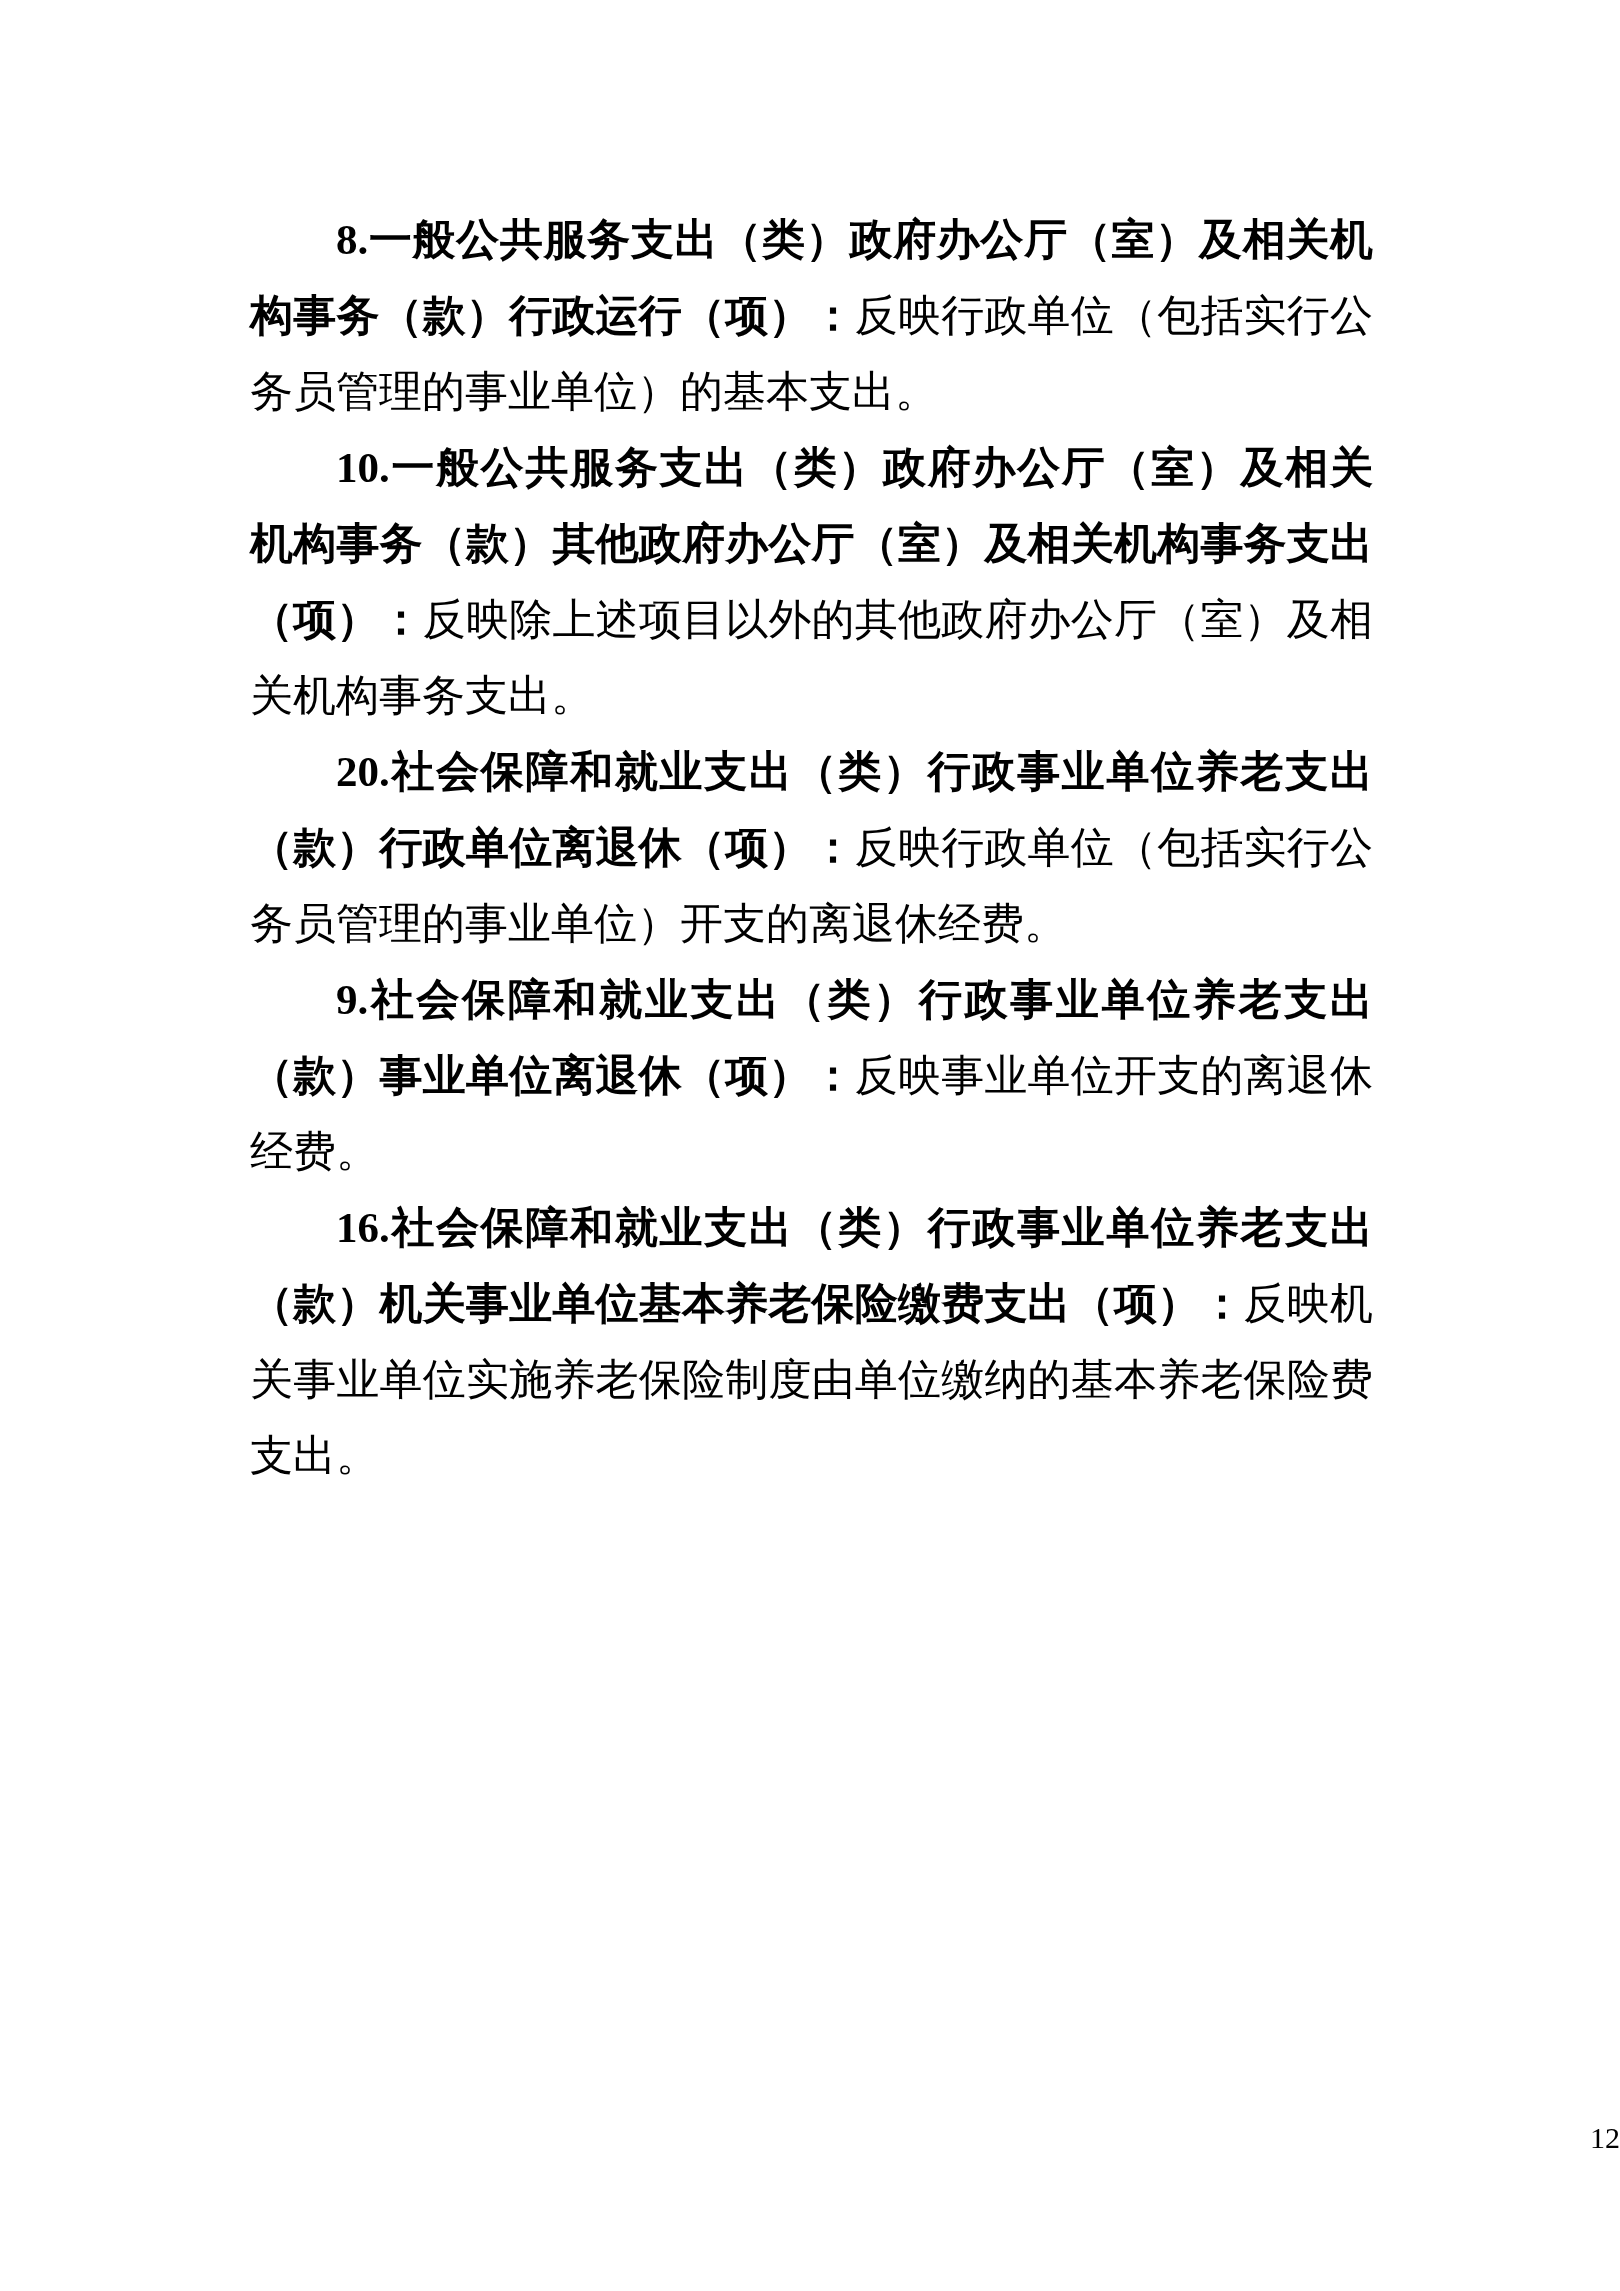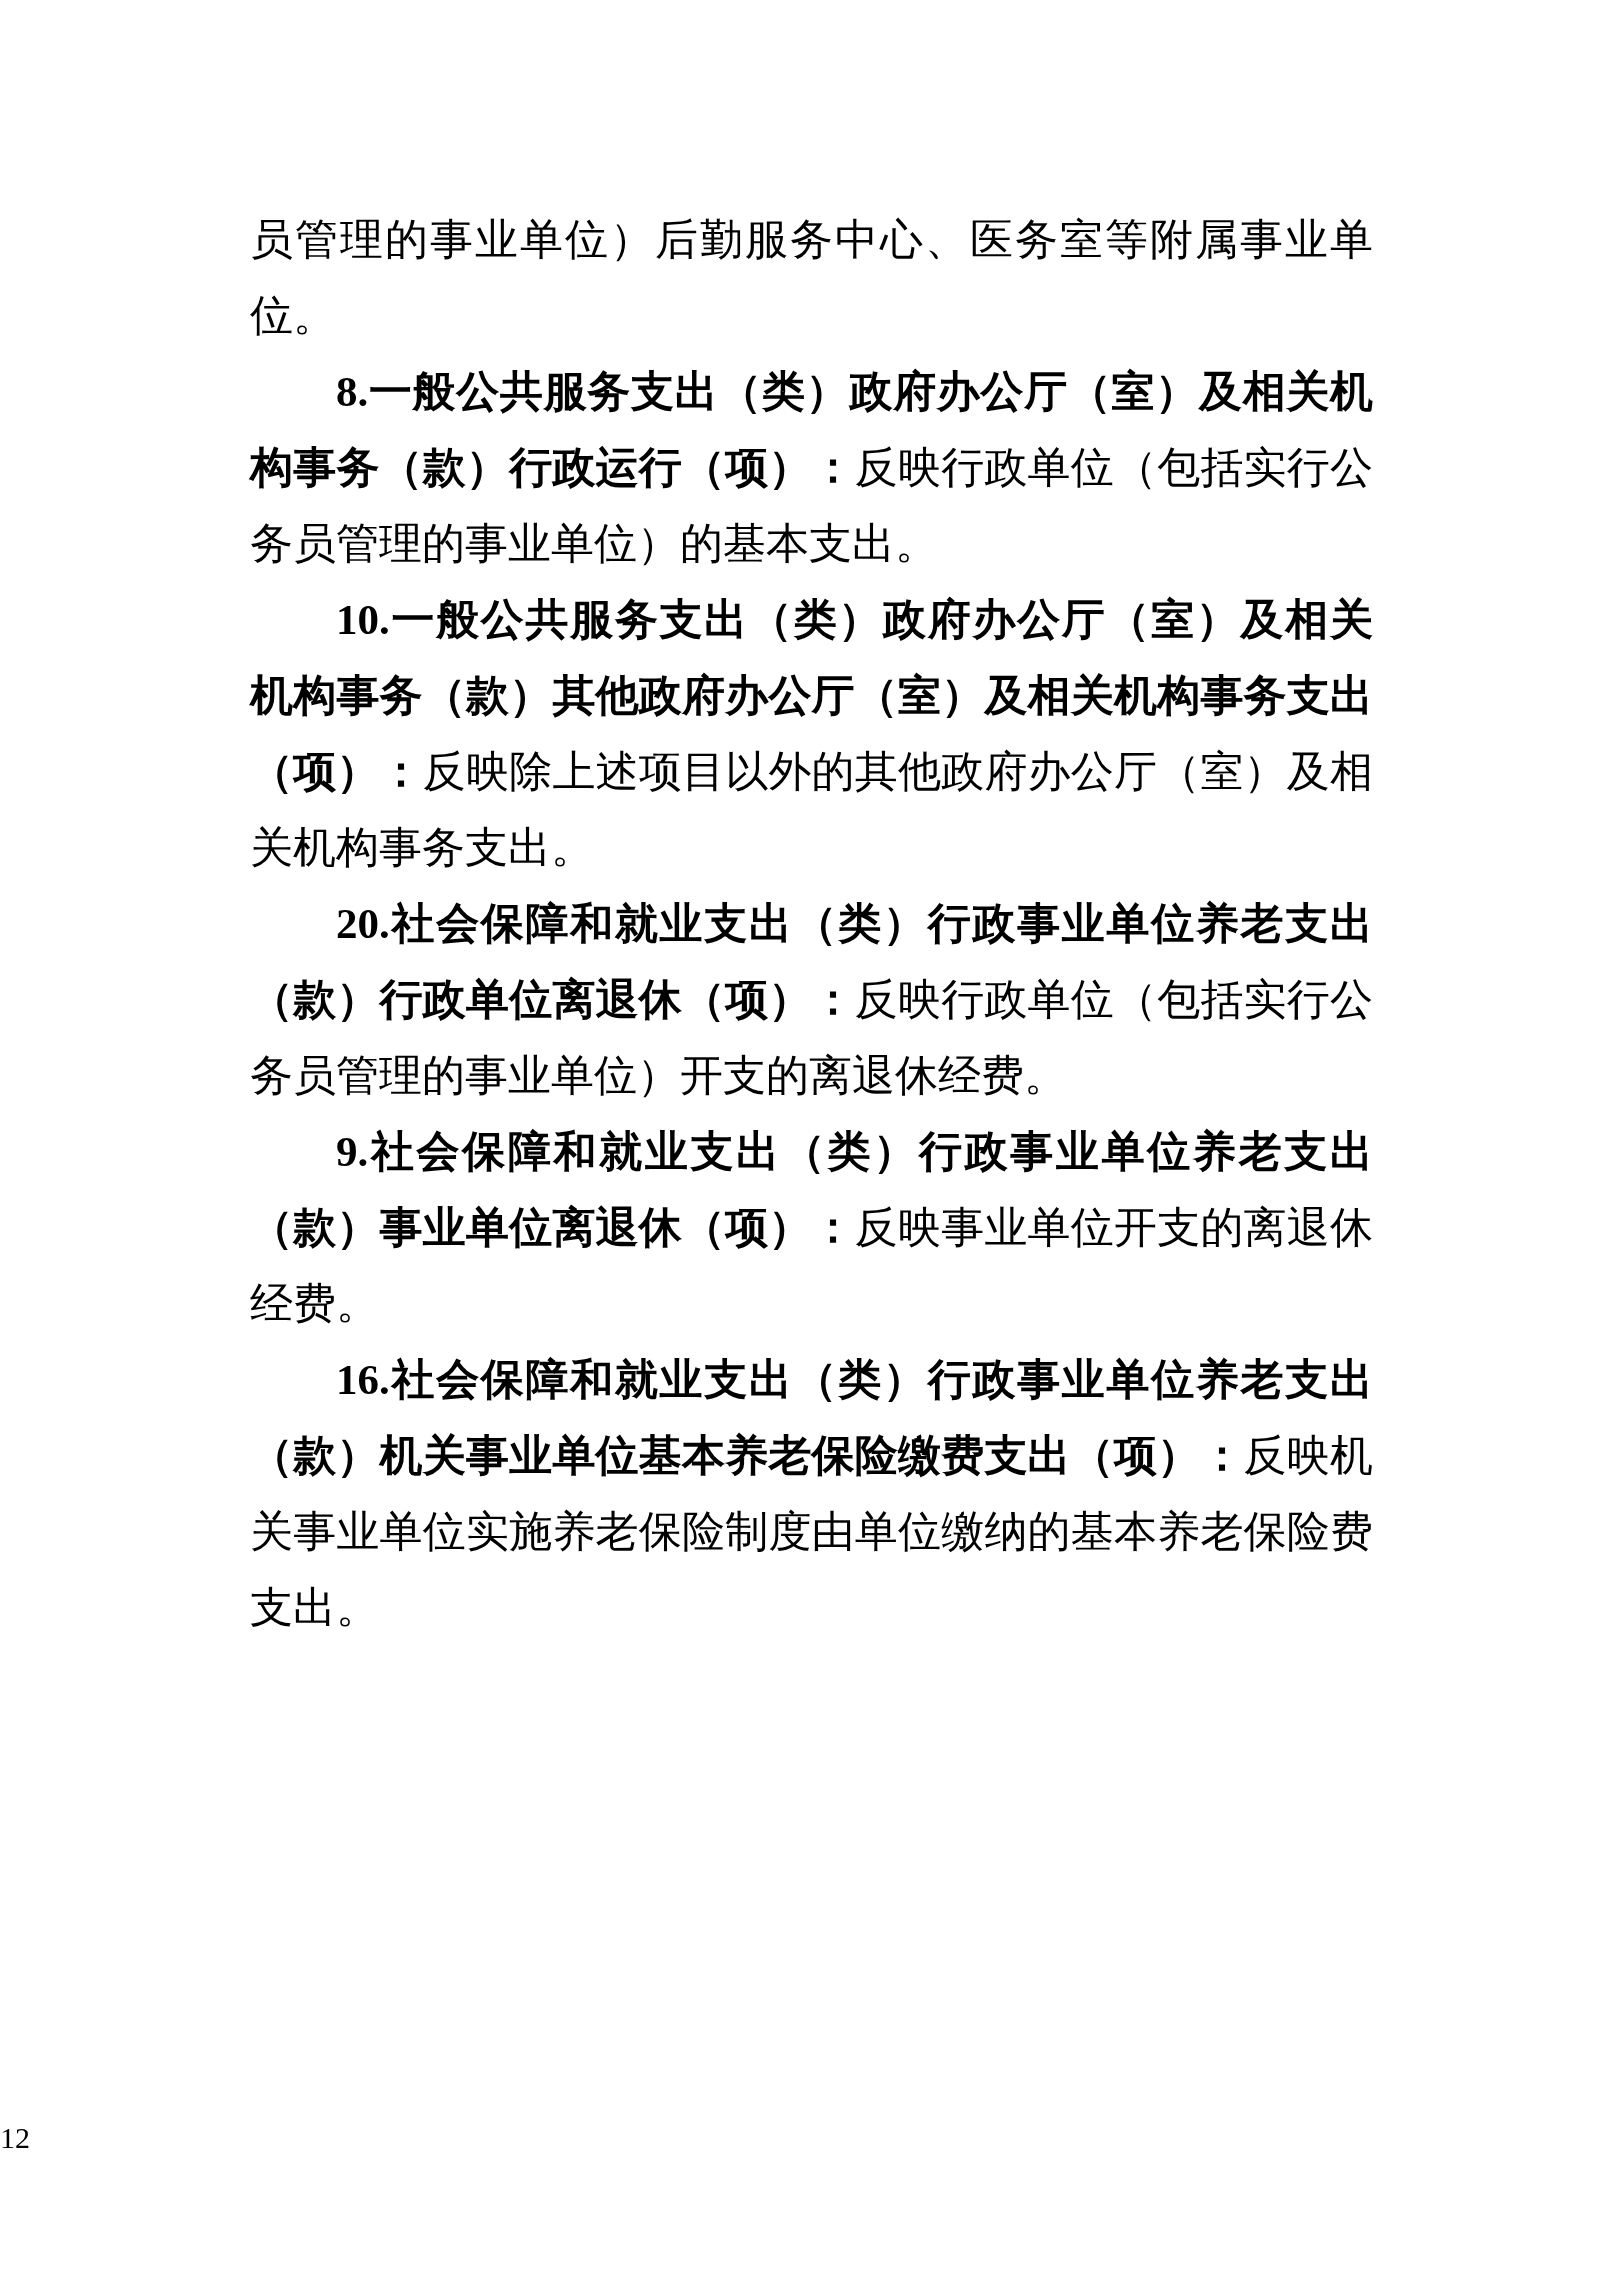--- a/index.html
+++ b/index.html
@@ -36,30 +36,29 @@
     margin-top: 8px;
   }
   .clause-body {
     font-weight: 400;
   }
   .page-number {
     position: absolute;
     top: 2119px;
     left: 0;
     width: 1620px;
-    text-align: left;
+    text-align: right;
     font-size: 30px;
     line-height: 37px;
   }
 </style>
 </head>
 <body>
 
 <div class="content">
-  <p class="para"><span class="clause-body">员管理的事业单位）后勤服务中心、医务室等附属事业单位。</span></p>
 
   <p class="para indent"><span class="clause-heading">8.一般公共服务支出（类）政府办公厅（室）及相关机构事务（款）行政运行（项）：</span><span class="clause-body">反映行政单位（包括实行公务员管理的事业单位）的基本支出。</span></p>
 
 
   <p class="para indent"><span class="clause-heading">10.一般公共服务支出（类）政府办公厅（室）及相关机构事务（款）其他政府办公厅（室）及相关机构事务支出（项）：</span><span class="clause-body">反映除上述项目以外的其他政府办公厅（室）及相关机构事务支出。</span></p>
 
   <p class="para indent"><span class="clause-heading">20.社会保障和就业支出（类）行政事业单位养老支出（款）行政单位离退休（项）：</span><span class="clause-body">反映行政单位（包括实行公务员管理的事业单位）开支的离退休经费。</span></p>
 
   <p class="para indent"><span class="clause-heading">9.社会保障和就业支出（类）行政事业单位养老支出（款）事业单位离退休（项）：</span><span class="clause-body">反映事业单位开支的离退休经费。</span></p>
 

